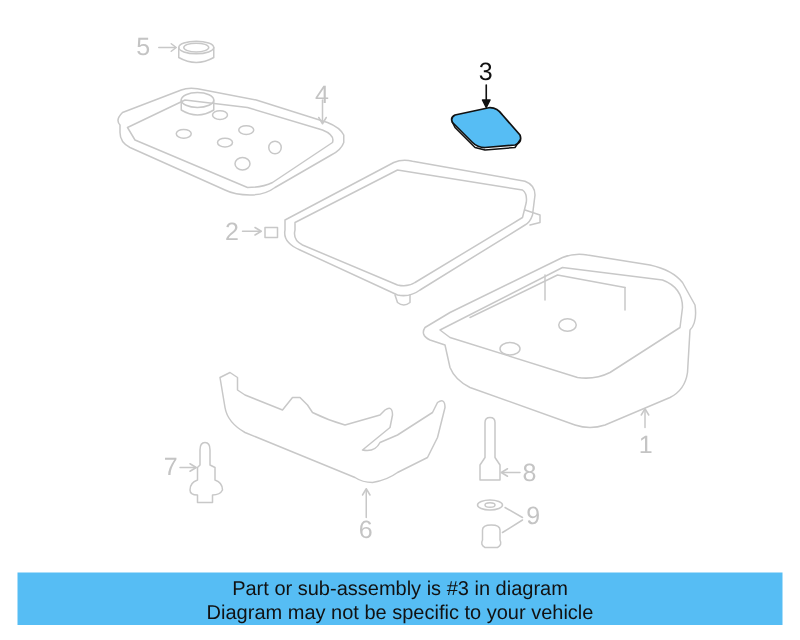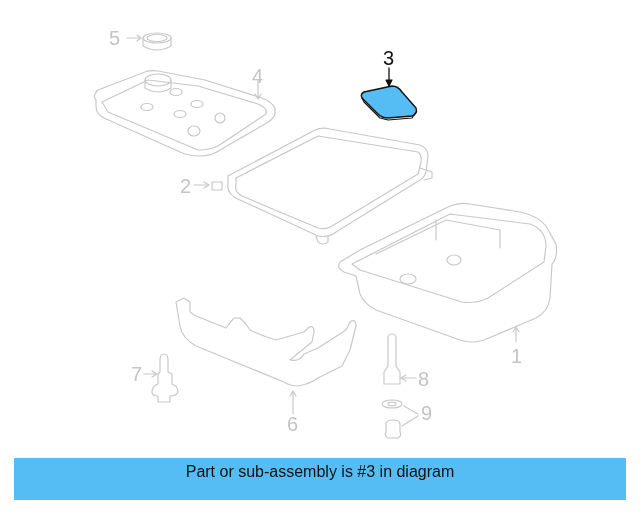--- a/index.html
+++ b/index.html
@@ -101,13 +101,14 @@
   <div class="callout" style="left:180px;top:176px;">2</div>
   <div class="callout" style="left:511px;top:346px;">1</div>
   <div class="callout" style="left:131px;top:364px;">7</div>
   <div class="callout" style="left:418px;top:369px;">8</div>
   <div class="callout" style="left:421px;top:403px;">9</div>
   <div class="callout" style="left:287px;top:414px;">6</div>
 </div>
 
 <div id="banner">
   <div>Part or sub-assembly is #3 in diagram</div>
+  <div>Diagram may not be specific to your vehicle</div>
 </div>
 
 </body></html>

